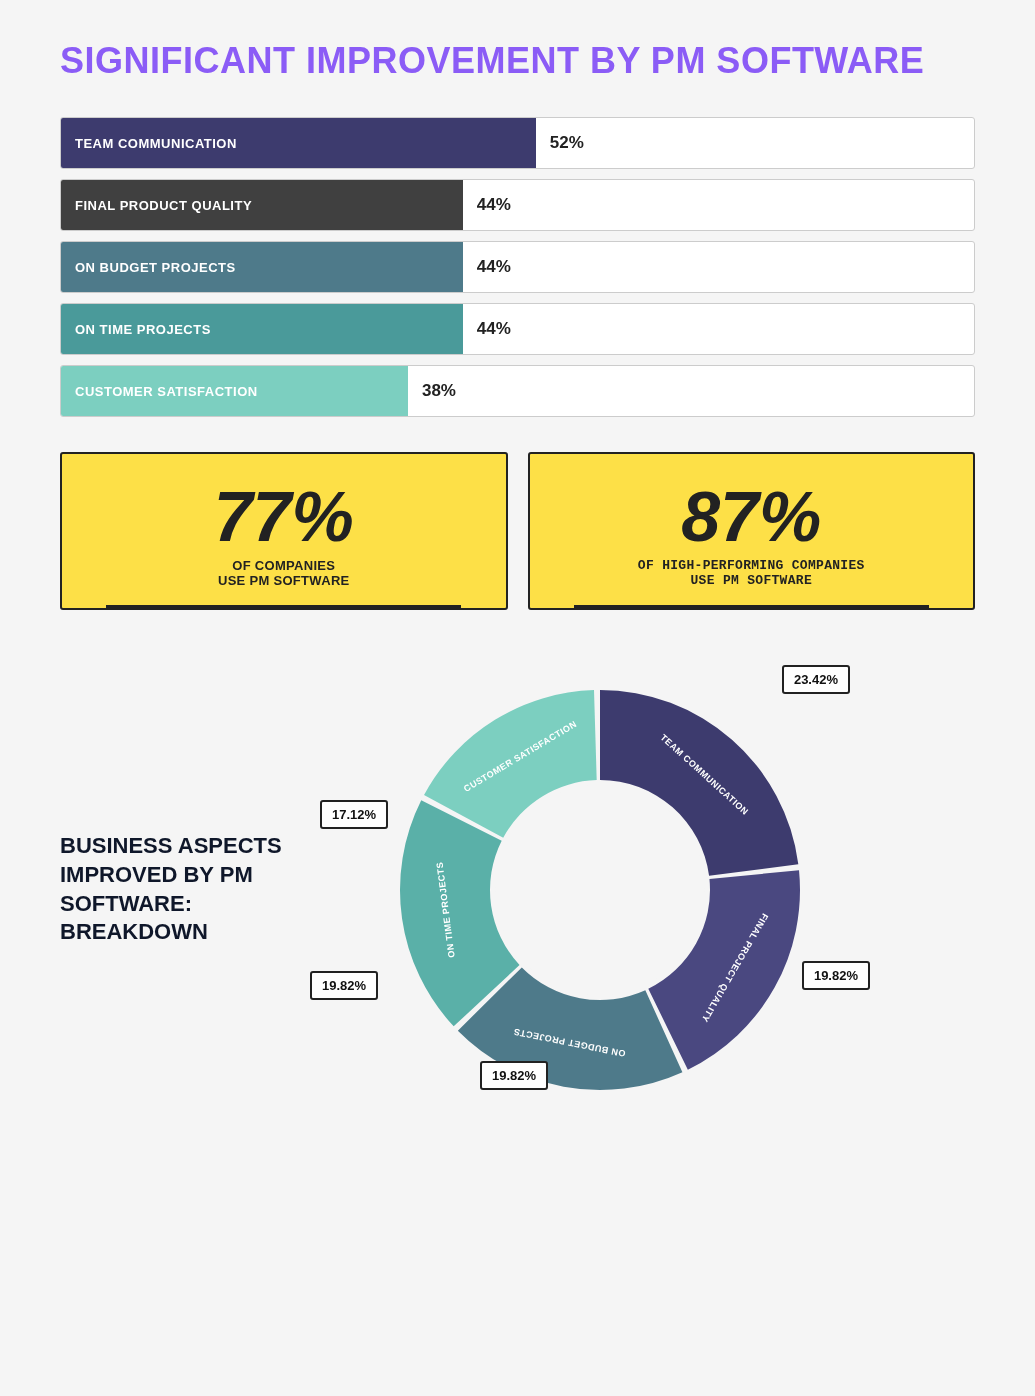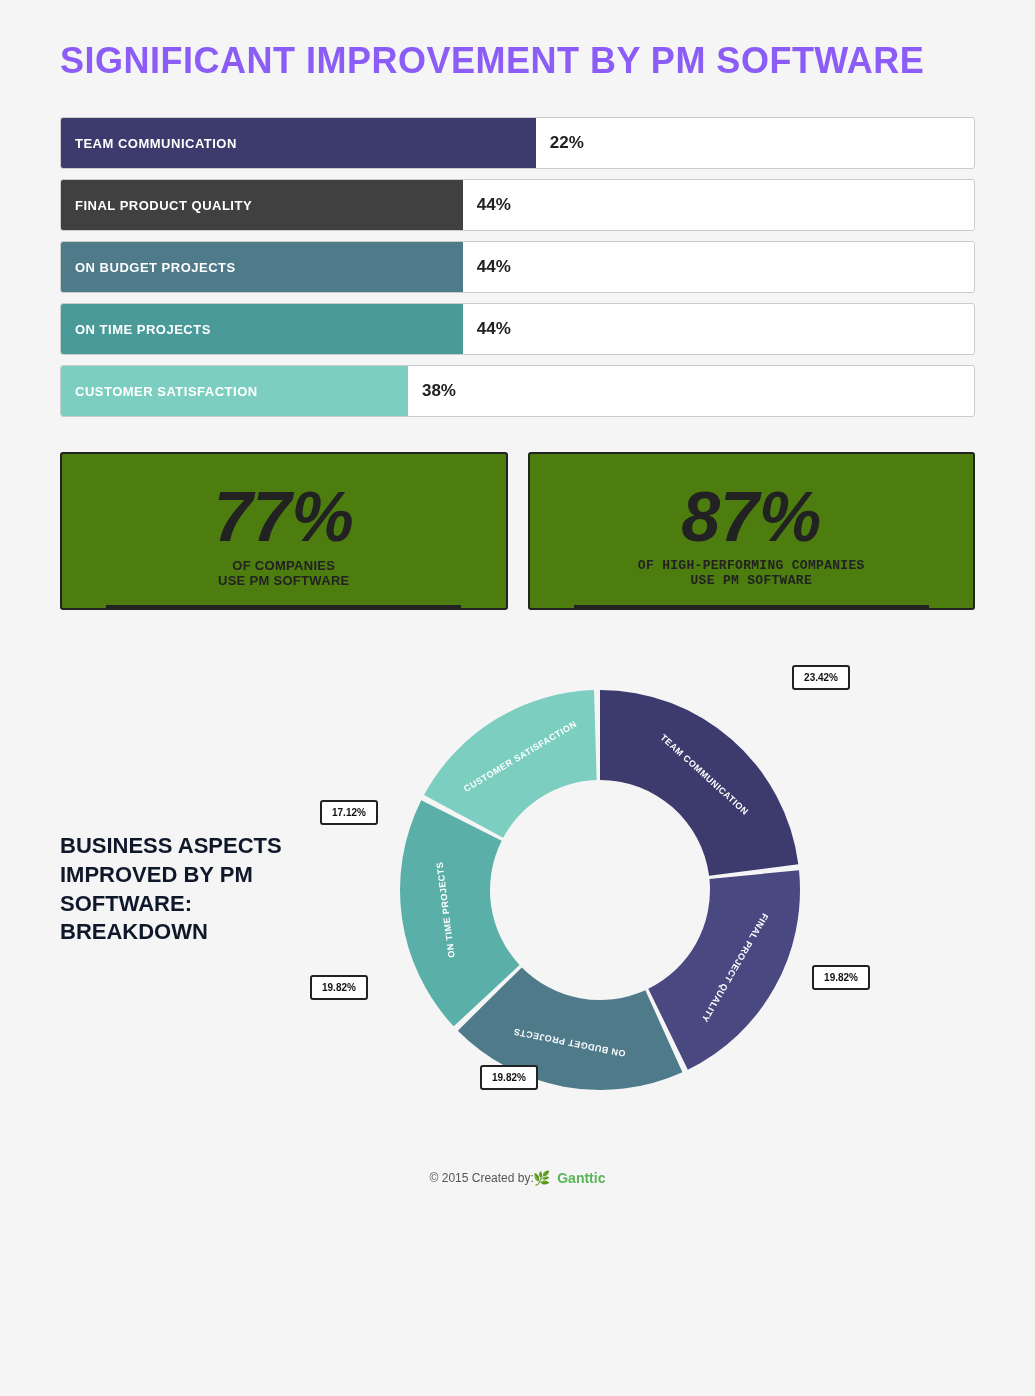--- a/index.html
+++ b/index.html
@@ -68,21 +68,21 @@
       gap: 20px;
       margin-bottom: 40px;
     }
 
     .stat-box {
       flex: 1;
       border: 2px solid #222;
       border-radius: 3px;
       padding: 28px 24px 20px;
       text-align: center;
-      background: #4d7c0f;
+      background: #fde047;
       position: relative;
     }
 
     .stat-box::after {
       content: '';
       display: block;
       height: 5px;
       background: #222;
       position: absolute;
       bottom: -2px;
@@ -135,21 +135,21 @@
     }
 
     .donut-container svg {
       width: 100%;
       height: 100%;
     }
 
     
     .donut-label {
       position: absolute;
-      font-size: 10px;
+      font-size: 13px;
       font-weight: 700;
       color: #111;
       background: #fff;
       border: 2px solid #222;
       padding: 5px 10px;
       border-radius: 3px;
       white-space: nowrap;
     }
 
     
@@ -183,21 +183,21 @@
     }
   </style>
 </head>
 <body>
 
 <h1 class="page-title">SIGNIFICANT IMPROVEMENT BY PM SOFTWARE</h1>
 
 <div class="bar-section" id="bar-section">
     <div class="bar-row">
       <div class="bar-label bar-fill-1">TEAM COMMUNICATION</div>
-      <span class="bar-value">22%</span>
+      <span class="bar-value">52%</span>
     </div>
     <div class="bar-row">
       <div class="bar-label bar-fill-2">FINAL PRODUCT QUALITY</div>
       <span class="bar-value">44%</span>
     </div>
     <div class="bar-row">
       <div class="bar-label bar-fill-3">ON BUDGET PROJECTS</div>
       <span class="bar-value">44%</span>
     </div>
     <div class="bar-row">
@@ -234,18 +234,13 @@
         <text x="209.52224233460984" y="391.97403162280636" text-anchor="middle" dominant-baseline="middle" font-size="9" font-weight="700" fill="#fff" letter-spacing="0.5" transform="rotate(191.34000000000003, 209.52224233460984, 391.97403162280636)">ON BUDGET PROJECTS</text>
         <path d="M 93.6911754059035 376.35882019837914 A 200 200 0 0 1 61.24600198301269 150.2948820136616 L 141.685301090657 190.66218510751386 A 110 110 0 0 0 159.53014647324693 314.99735110910854 Z" fill="#5ab0a8"></path>
         <text x="86.25911283996288" y="259.716480802738" text-anchor="middle" dominant-baseline="middle" font-size="9" font-weight="700" fill="#fff" letter-spacing="0.5" transform="rotate(262.692, 86.25911283996288, 259.716480802738)">ON TIME PROJECTS</text>
         <path d="M 64.01718513407798 144.9734307055831 A 200 200 0 0 1 234.00089995950097 40.0899932502025 L 236.70049497772553 130.04949628761136 A 110 110 0 0 0 143.20945182374288 187.7353868880707 Z" fill="#7ccfc0"></path>
         <text x="160.59617967783862" y="106.88338451475747" text-anchor="middle" dominant-baseline="middle" font-size="9" font-weight="700" fill="#fff" letter-spacing="0.5" transform="rotate(329.18399999999997, 160.59617967783862, 106.88338451475747)">CUSTOMER SATISFACTION</text>
         <circle cx="240" cy="240" r="105" fill="#f5f5f5"></circle>
       </svg><div class="donut-label" style="position: absolute; top: 15px; right: -10px;">23.42%</div><div class="donut-label" style="position: absolute; bottom: 140px; right: -30px;">19.82%</div><div class="donut-label" style="position: absolute; bottom: 40px; left: 120px;">19.82%</div><div class="donut-label" style="position: absolute; bottom: 130px; left: -50px;">19.82%</div><div class="donut-label" style="position: absolute; top: 150px; left: -40px;">17.12%</div></div>
 </div>
 
 <div class="footer">
-  <div class="footer-brand">
-    <span>© 2015 Created by:</span>
-    <span class="leaf-icon">🌿</span>
-    <span class="ganttic-logo">Ganttic</span>
-  </div>
 </div>
 
 </body></html>

